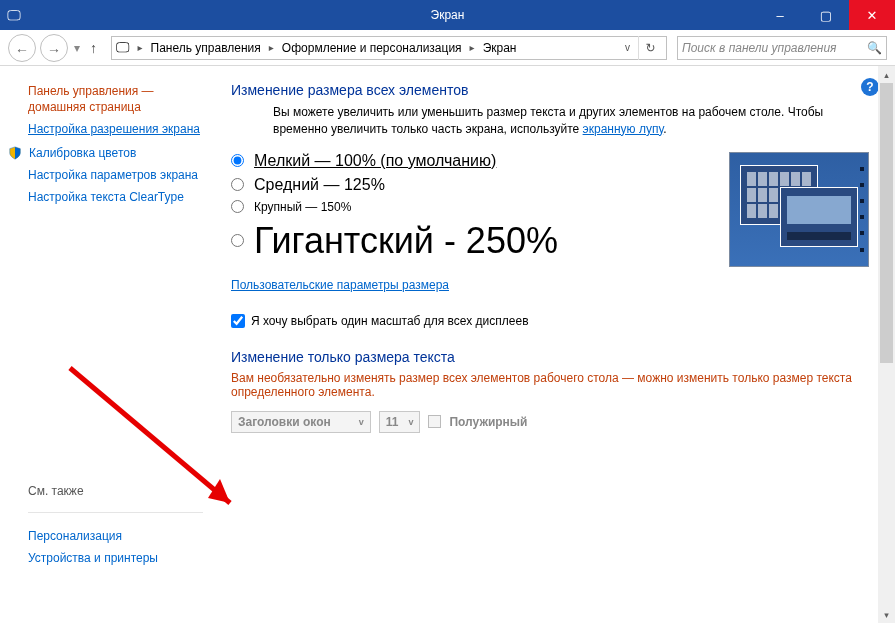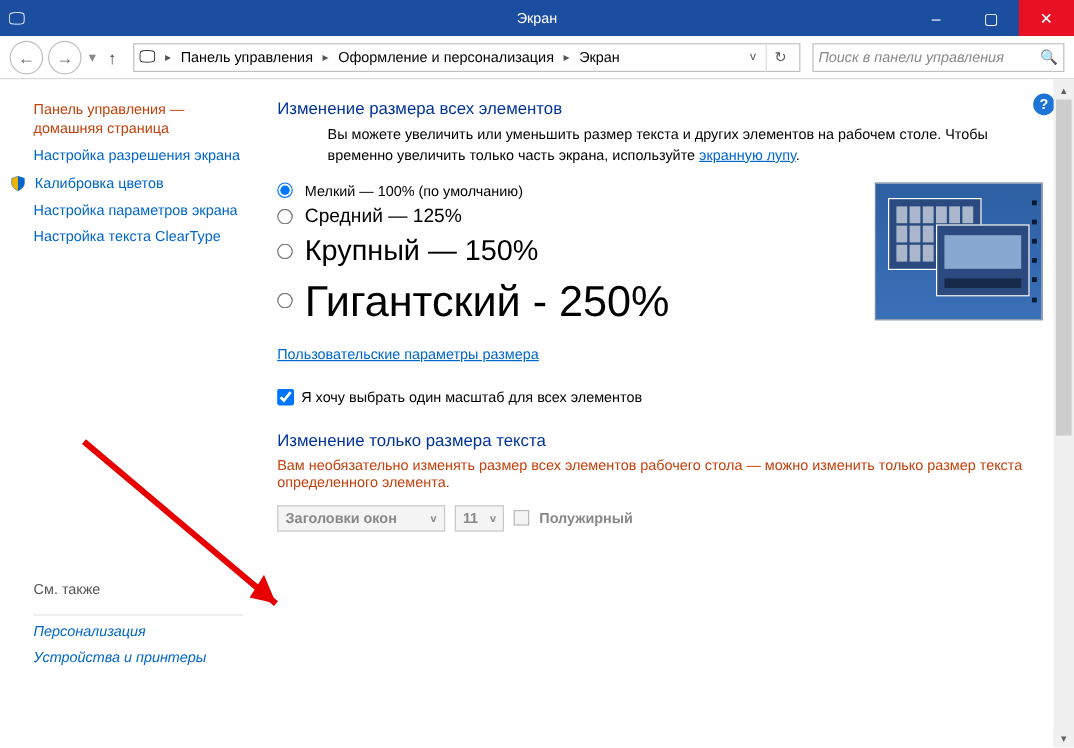--- a/index.html
+++ b/index.html
@@ -26,39 +26,39 @@
   .refresh { width:24px; height:24px; display:flex; align-items:center; justify-content:center; color:#555; border-left:1px solid #ddd; }
   .search { width:210px; height:24px; border:1px solid #c0c0c0; display:flex; align-items:center; padding:0 4px; color:#888; font-style:italic; }
   .search span.ph { flex:1; font-style: italic; }
   .search .sicon { color:#666; font-style:normal; }
 
   
   .content { display:flex; height: calc(623px - 30px - 36px); position:relative; }
   .sidebar { width: 215px; padding: 18px 12px 12px 28px; font-size:12px; }
   .sidebar .heading { color:#c2410c; margin-bottom:2px; }
   .sidebar a.link { color:#0066cc; text-decoration:none; display:block; margin:8px 0 0 0; }
-  .sidebar a.link.active { }
+  .sidebar a.link.active { text-decoration:underline; }
   .sidebar .row { display:flex; align-items:center; gap:7px; margin-top:10px; }
   .sidebar .see-also { margin-top: 280px; color:#555; }
   .shield { width:14px; height:14px; margin-left:-20px; }
-  .sep-bottom { border-top:1px solid #e5e5e5; margin-top:14px; padding-top:6px;font-style:italic; }
+  .sep-bottom { border-top:1px solid #e5e5e5; margin-top:14px; padding-top:16px; }
 
   
   .main { flex:1; padding: 16px 26px 0 16px; position:relative; overflow:hidden; }
   h1.section { color:#003399; font-weight:400; font-size:14px; margin-bottom:6px; }
   .desc { font-size:12px; color:#000; line-height:1.4; max-width:560px;margin-left:42px; }
   a.inline { color:#0066cc; text-decoration:underline; }
 
   .sizes-wrap { position:relative; margin-top:14px; }
   .sizes { display:flex; flex-direction:column; gap:6px; }
   .radio-row { display:flex; align-items:center; gap:6px; }
   .radio-row label { color:#000; }
-  .r0 label { font-size: 12px; }
+  .r0 label { font-size: 16px; text-decoration: underline; }
   .r1 label { font-size: 16px; }
-  .r2 label { font-size: 24px; font-weight:300; }
+  .r2 label { font-size: 12px; font-weight:300; }
   .r3 label { font-size: 30px; font-weight:300; }
   .r4 label { font-size: 36px; font-weight:300; }
   input[type=radio] { margin-right:4px; }
 
   .illus { position:absolute; right:0px; top:0px; width:140px; height:115px; border:1px solid #7b8aa0; background: linear-gradient(#2e5fa3,#3a70b8); }
   .illus .screen1 { position:absolute; left:10px; top:12px; width:78px; height:60px; border:1px solid #fff; background:#2a4a80; }
   .illus .screen1 .grid { position:absolute; left:6px; top:6px; right:6px; bottom:6px; display:grid; grid-template-columns:repeat(6,1fr); grid-template-rows:repeat(3,1fr); gap:2px; }
   .illus .screen1 .grid div{ background:#fff; opacity:0.6; }
   .illus .screen2 { position:absolute; right:10px; top:34px; width:78px; height:60px; border:1px solid #fff; background:#2a4a80; }
   .illus .screen2::after { content:""; position:absolute; left:6px; right:6px; top:8px; height:28px; background:#87a8d0; }
@@ -217,21 +217,21 @@
           </div>
       </div>
     </div>
 
     <div class="link-row">
       <a class="inline" href="#">Пользовательские параметры размера</a>
     </div>
 
     <div class="check-row">
       <input type="checkbox" checked="" style="">
-      <span>Я хочу выбрать один масштаб для всех элементов</span>
+      <span>Я хочу выбрать один масштаб для всех дисплеев</span>
     </div>
 
     <div class="section2">
       <h1 class="section">Изменение только размера текста</h1>
       <p class="desc2">Вам необязательно изменять размер всех элементов рабочего стола — можно изменить только размер текста определенного элемента.</p>
       <div class="controls-row">
         <div class="sel">
             <span>Заголовки окон</span>
             <span class="dd2">v</span>
           </div>

